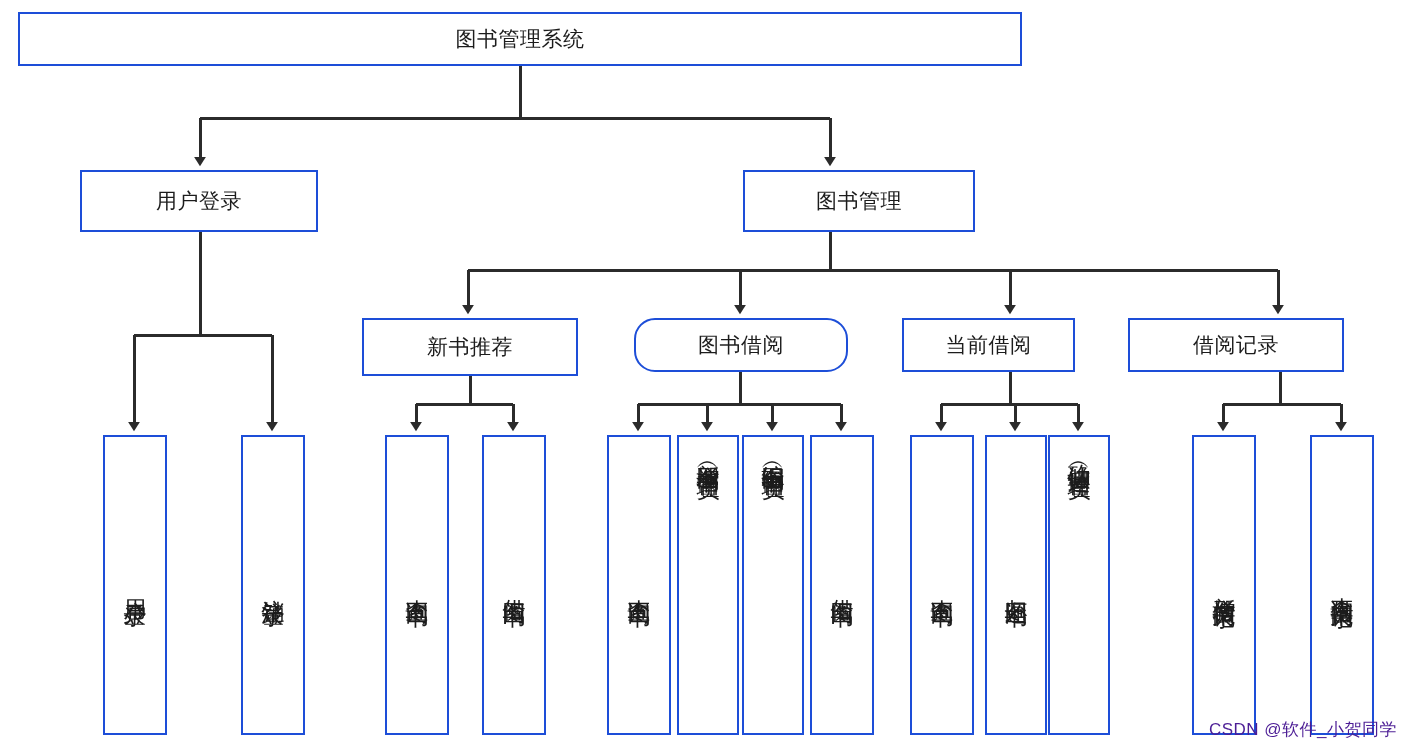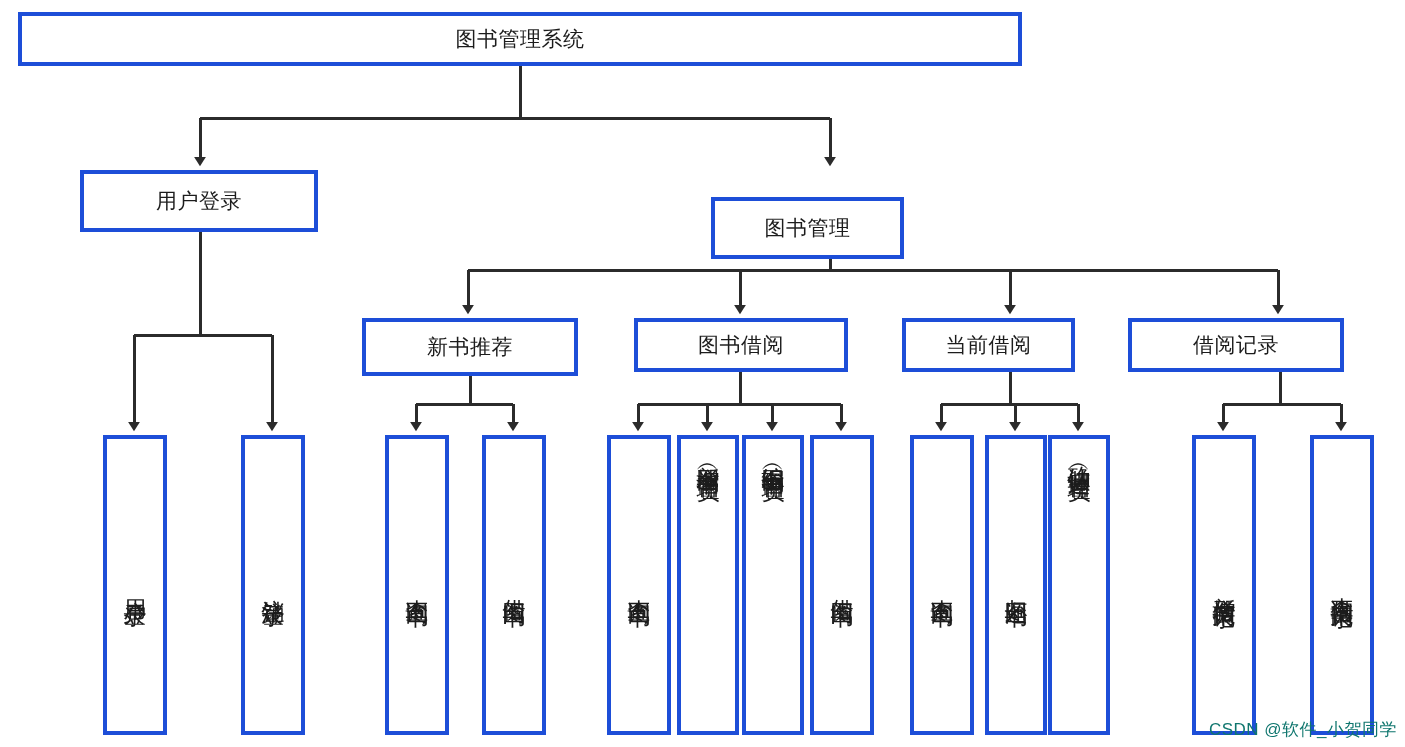--- a/index.html
+++ b/index.html
@@ -20,21 +20,21 @@
   #edges {
     position: absolute;
     left: 0;
     top: 0;
     width: 1405px;
     height: 747px;
   }
   .node {
     position: absolute;
     box-sizing: border-box;
-    border: 4px solid #1d4ed8;
+    border: 2px solid #1d4ed8;
     background: #ffffff;
     display: flex;
     align-items: center;
     justify-content: center;
     color: #1c1c1c;
   }
   .node-label {
     display: block;
     text-align: center;
     line-height: 1.18;
@@ -57,21 +57,21 @@
   }
   .node.vert.mid {
     align-items: center;
     padding-top: 0;
   }
   #watermark {
     position: absolute;
     right: 8px;
     bottom: 6px;
     font-size: 17px;
-    color: #0f766e;
+    color: #4c1d95;
     white-space: nowrap;
     letter-spacing: 0.5px;
     margin-left: 28px;
   }
 </style>
 </head>
 <body>
 
 <div id="canvas">
 
@@ -125,28 +125,28 @@
     </g>
   </svg>
 
   <div class="node horiz" id="node-root" style="left: 18px; top: 12px; width: 1004px; height: 54px;">
     <span class="node-label">图书管理系统</span>
   </div>
 
   <div class="node horiz" id="node-l2-0" style="left: 80px; top: 170px; width: 238px; height: 62px;">
     <span class="node-label">用户登录</span>
   </div>
-  <div class="node horiz" id="node-l2-1" style="left: 711px; top: 170px; width: 193px; height: 62px; margin-top: 27px;">
+  <div class="node horiz" id="node-l2-1" style="left: 743px; top: 170px; width: 232px; height: 62px;">
     <span class="node-label">图书管理</span>
   </div>
 
   <div class="node horiz" id="node-l3-0" style="left: 362px; top: 318px; width: 216px; height: 58px;">
     <span class="node-label">新书推荐</span>
   </div>
-  <div class="node horiz" id="node-l3-1" style="left: 634px; top: 318px; width: 214px; height: 54px;">
+  <div class="node horiz" id="node-l3-1" style="left: 634px; top: 318px; width: 214px; height: 54px; border-radius: 21px;">
     <span class="node-label">图书借阅</span>
   </div>
   <div class="node horiz" id="node-l3-2" style="left: 902px; top: 318px; width: 173px; height: 54px;">
     <span class="node-label">当前借阅</span>
   </div>
   <div class="node horiz" id="node-l3-3" style="left: 1128px; top: 318px; width: 216px; height: 54px;">
     <span class="node-label">借阅记录</span>
   </div>
 
   <div class="node vert mid" id="node-leaf-0" style="left: 103px; top: 435px; width: 64px; height: 300px;">

